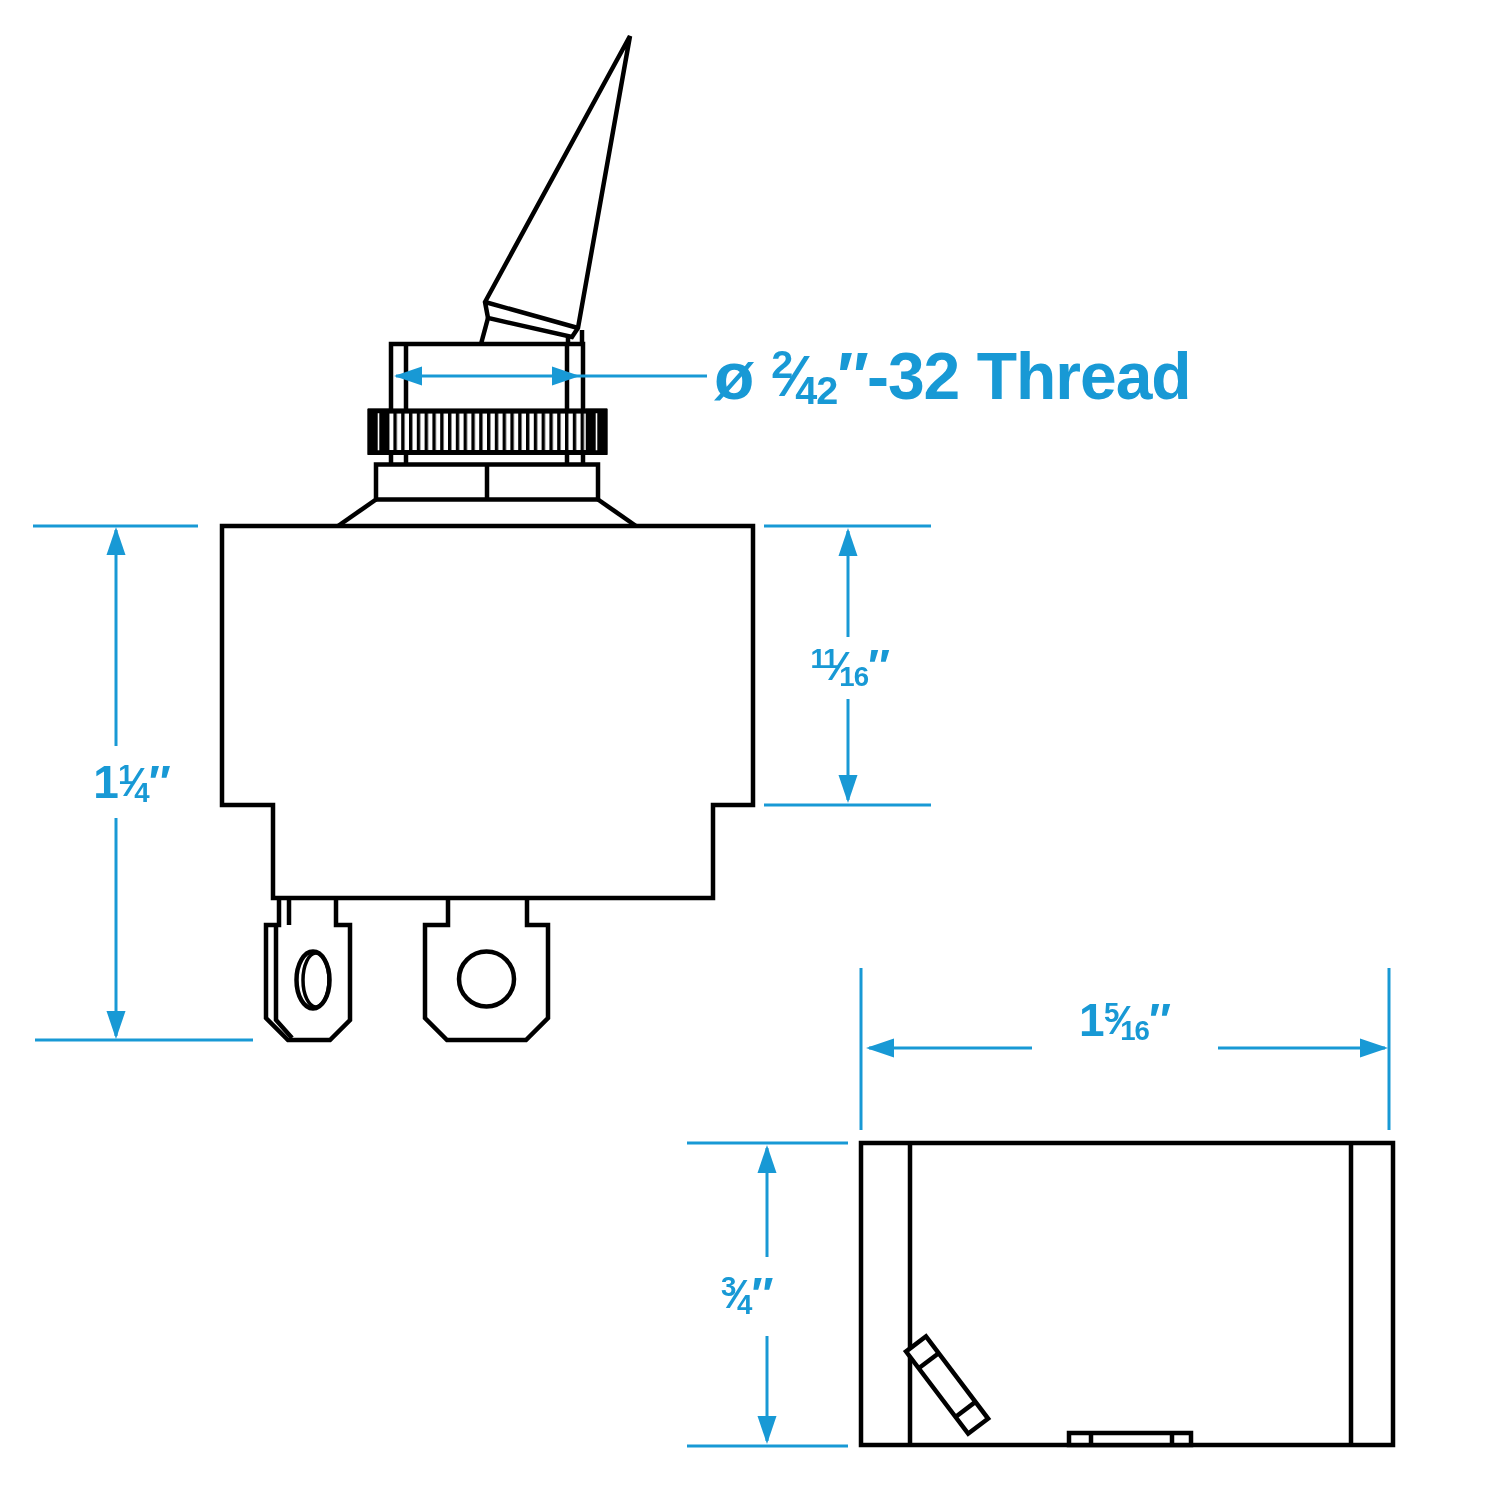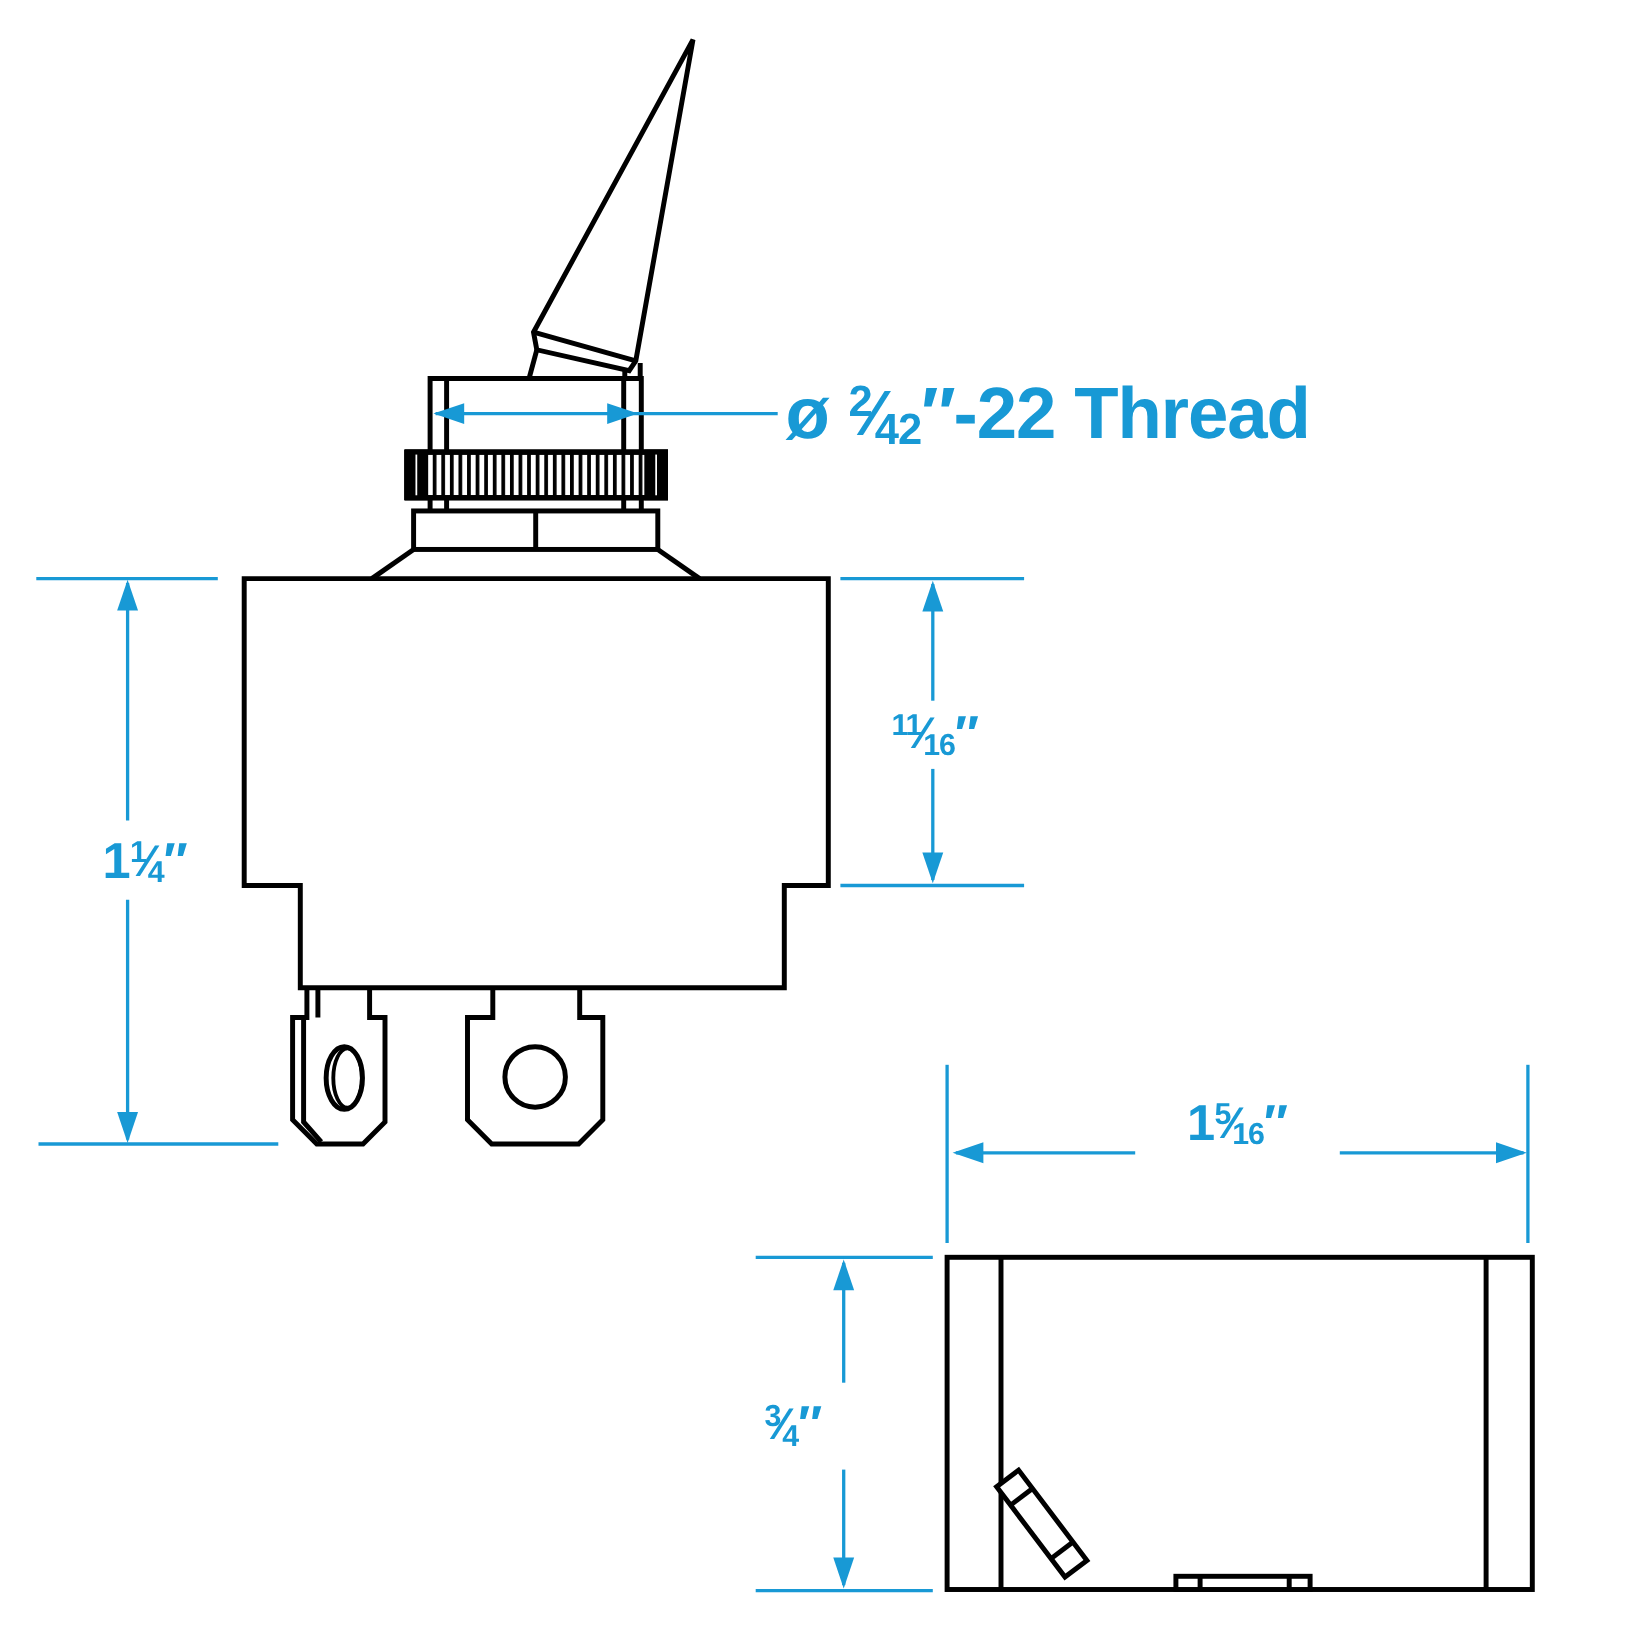--- a/index.html
+++ b/index.html
@@ -137,32 +137,32 @@
       <polygon points="848,528 838.5,556 857.5,556"></polygon>
       <polygon points="848,803 838.5,775 857.5,775"></polygon>
       <polygon points="866,1048 894,1038.5 894,1057.5"></polygon>
       <polygon points="1388,1048 1360,1038.5 1360,1057.5"></polygon>
       <polygon points="767,1145 757.5,1173 776.5,1173"></polygon>
       <polygon points="767,1444 757.5,1416 776.5,1416"></polygon>
     </g>
   </svg>
 
   <div class="dim-label thread" style="left:714px;top:377px">
-    <span class="pre">ø </span><span class="fnum">2</span><span class="fsl">⁄</span><span class="fden">42</span><span class="q">″</span><span class="rest">-22 Thread</span>
+    <span class="pre">ø </span><span class="fnum">2</span><span class="fsl">⁄</span><span class="fden">42</span><span class="q">″</span><span class="rest">-32 Thread</span>
   </div>
 
   <div class="dim-label" style="left:131px;top:783px">
     <span class="pre">1</span><span class="fnum">1</span><span class="fsl">⁄</span><span class="fden">4</span><span class="q">″</span>
   </div>
 
   <div class="dim-label" style="left:849px;top:667px">
     <span class="pre"></span><span class="fnum">11</span><span class="fsl">⁄</span><span class="fden">16</span><span class="q">″</span>
   </div>
 
   <div class="dim-label" style="left:1124px;top:1021px">
     <span class="pre">1</span><span class="fnum">5</span><span class="fsl">⁄</span><span class="fden">16</span><span class="q">″</span>
   </div>
 
-  <div class="dim-label" style="left:720px;top:1295px">
+  <div class="dim-label" style="left:746px;top:1295px">
     <span class="pre"></span><span class="fnum">3</span><span class="fsl">⁄</span><span class="fden">4</span><span class="q">″</span>
   </div>
 
 </div>
 
 </body></html>

